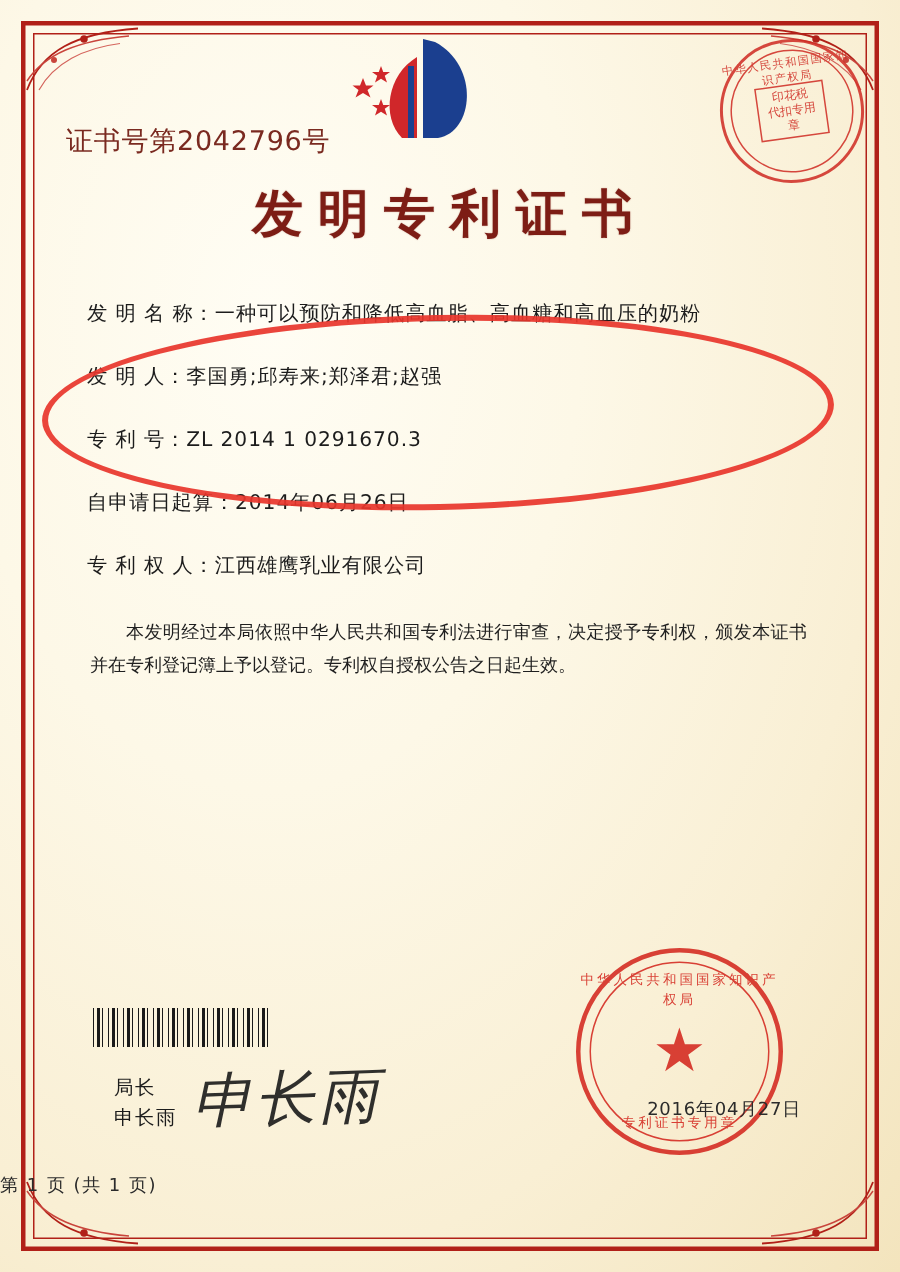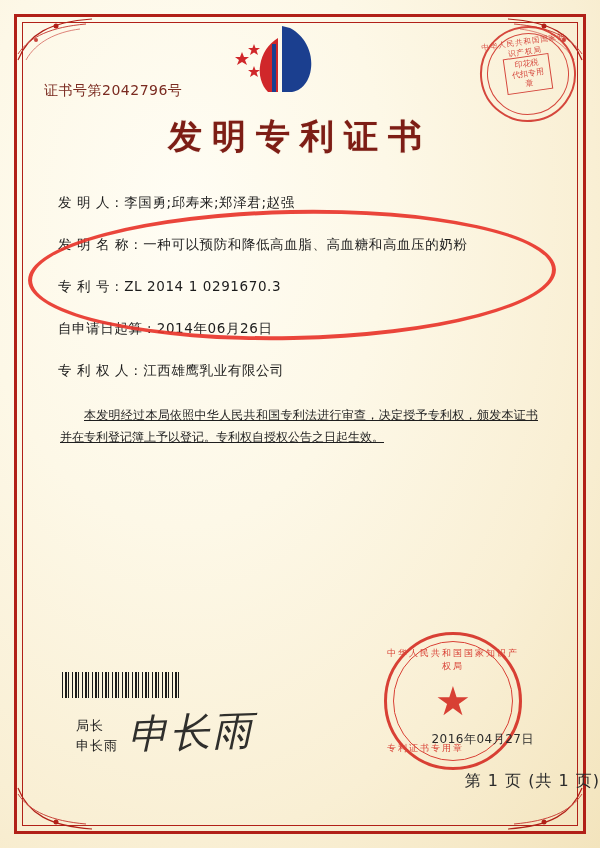--- a/index.html
+++ b/index.html
@@ -53,21 +53,21 @@
   .content {
     position: absolute;
     left: 44px;
     top: 60px;
     right: 44px;
     bottom: 40px;
   }
 
   .cert-no {
     font-family: "DejaVu Sans", sans-serif;
-    font-size: 14px;
+    font-size: 18px;
     color: #7a2a20;
     letter-spacing: 0.5px;
     margin-top: 22px;
   }
 
   
   .emblem {
     position: absolute;
     left: 232px;
     top: 22px;
@@ -144,21 +144,20 @@
     color: #1c1c1c;
   }
 
   .body-text {
     margin-top: 8px;
     padding: 0 18px 0 16px;
     font-size: 12px;
     line-height: 22px;
     color: #1f1f1f;
     text-align: justify;
-    text-decoration: underline;
   }
   .body-text p {
     margin: 0 0 6px 0;
     text-indent: 24px;
   }
 
   
   .red-ellipse {
     position: absolute;
     left: 28px;
@@ -246,40 +245,40 @@
     top: 12px;
     width: 100%;
     text-align: center;
     font-size: 9px;
     letter-spacing: 2px;
   }
   .national-seal .seal-bottom {
     position: absolute;
     bottom: 12px;
     width: 100%;
-    text-align: left;
+    text-align: center;
     font-size: 9px;
     letter-spacing: 2px;
   }
 
   .seal-date {
     position: absolute;
     right: 66px;
     bottom: 100px;
     font-size: 12px;
     color: #2b2b2b;
     letter-spacing: 0.5px;
   }
 
   .page-footer {
     position: absolute;
-    bottom: 56px;
+    bottom: 49px;
     width: 100%;
-    text-align: right;
-    font-size: 16px;
+    text-align: left;
+    font-size: 12px;
     color: #2b2b2b;
     letter-spacing: 1px;
   }
 </style>
 </head>
 <body>
 
 <div id="certificate">
 
   <div class="border-outer"></div>
@@ -339,24 +338,24 @@
   </div>
 
   <div class="content">
 
     <div class="cert-no">证书号第2042796号</div>
 
     <div class="doc-title">发明专利证书</div>
 
     <div class="fields">
       <div class="field-row">
+        <span class="field-label">发 明 名 称：</span><span class="field-value">一种可以预防和降低高血脂、高血糖和高血压的奶粉</span>
+      </div>
+      <div class="field-row">
         <span class="field-label">发 明 人：</span><span class="field-value">李国勇;邱寿来;郑泽君;赵强</span>
-      </div>
-      <div class="field-row">
-        <span class="field-label">发 明 名 称：</span><span class="field-value">一种可以预防和降低高血脂、高血糖和高血压的奶粉</span>
       </div>
       <div class="field-row">
         <span class="field-label">专 利 号：</span><span class="field-value">ZL 2014 1 0291670.3</span>
       </div>
       <div class="field-row">
         <span class="field-label">自申请日起算：</span><span class="field-value">2014年06月26日</span>
       </div>
       <div class="field-row">
         <span class="field-label">专 利 权 人：</span><span class="field-value">江西雄鹰乳业有限公司</span>
       </div>

